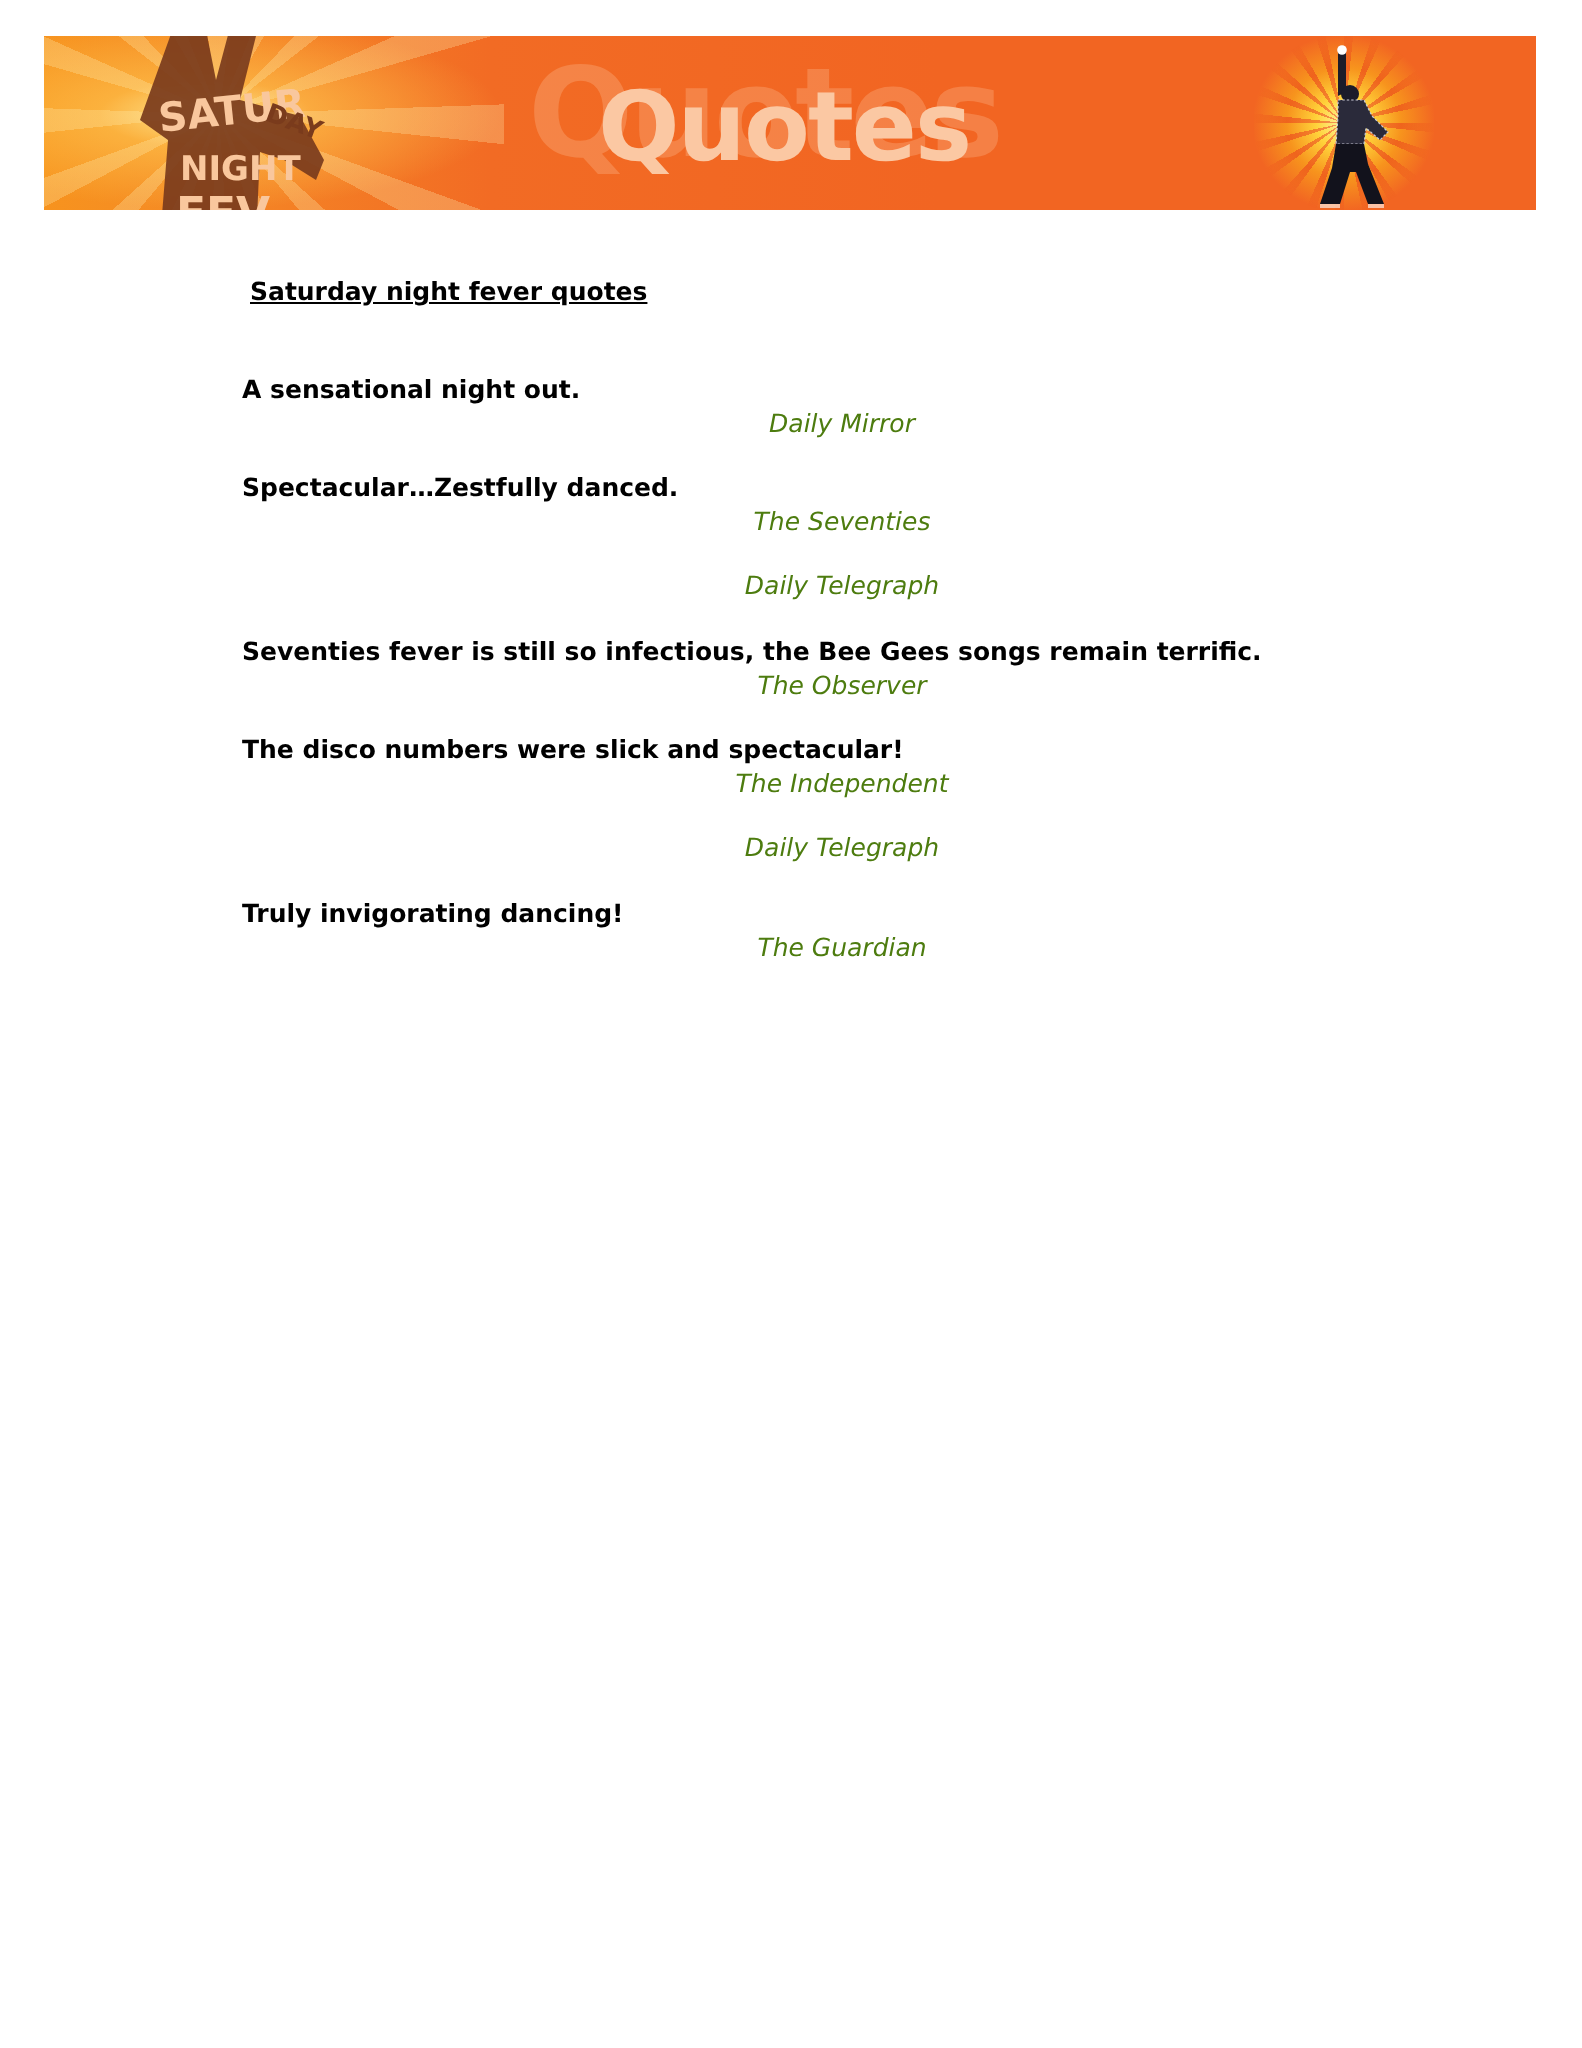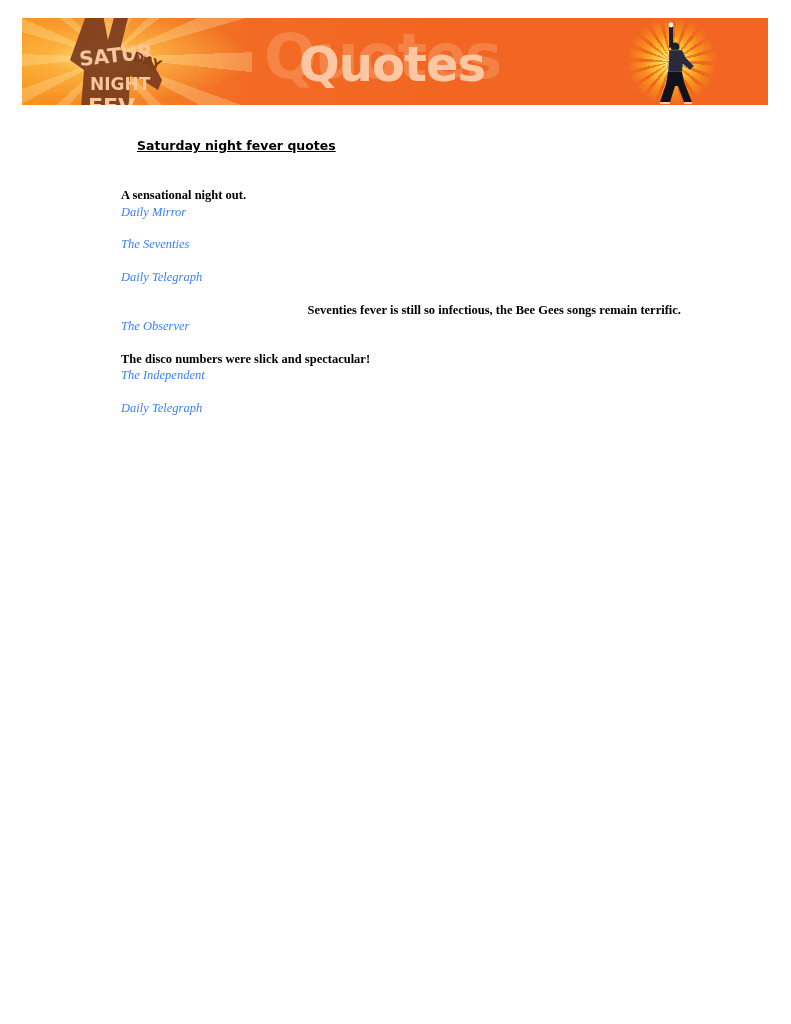--- a/index.html
+++ b/index.html
@@ -95,42 +95,41 @@
       position: absolute;
       left: 121px;
       top: 138px;
       width: 600px;
       font-size: 12.5px;
       line-height: 16.3px;
     }
     .heading {
       font-weight: bold;
       text-decoration: underline;
-      margin: 0 0 33px 16px;
+      margin: 0 0 33px 4px;
       font-size: 12.5px;
       line-height: 16.3px;
     }
     .quote {
       margin: 0 0 16.5px 0;
-      font-family: Liberation Serif, serif;
     }
     .quote-text {
       font-weight: bold;
       display: block;
       width: 500px;
     }
     .quote.wide .quote-text {
       width: 560px;
-      text-align: right;
     }
     .quote-source {
       font-style: italic;
       font-weight: normal;
       display: block;
-      color: #3b82f6;
+      color: #4d7c0f;
+      text-align: center;
     }
   </style>
 </head>
 <body>
 
 <div class="banner">
   <div class="rays-left"></div>
 
   <svg class="logo-text" viewBox="0 0 130 110" xmlns="http://www.w3.org/2000/svg">
 
@@ -163,20 +162,21 @@
 <div class="content">
   <div class="heading">Saturday night fever quotes</div>
 
   <div class="quote">
     <span class="quote-text">A sensational night out.</span>
     <span class="quote-source">Daily Mirror</span>
   </div>
 
 
   <div class="quote">
+    <span class="quote-text">Spectacular…Zestfully danced.</span>
     <span class="quote-source">The Seventies</span>
   </div>
 
   <div class="quote">
     <span class="quote-source">Daily Telegraph</span>
   </div>
 
 
   <div class="quote wide">
     <span class="quote-text">Seventies fever is still so infectious, the Bee Gees songs remain terrific.</span>
@@ -186,13 +186,17 @@
 
   <div class="quote">
     <span class="quote-text">The disco numbers were slick and spectacular!</span>
     <span class="quote-source">The Independent</span>
   </div>
 
   <div class="quote wide">
     <span class="quote-source">Daily Telegraph</span>
   </div>
 
+  <div class="quote">
+    <span class="quote-text">Truly invigorating dancing!</span>
+    <span class="quote-source">The Guardian</span>
+  </div>
 </div>
 
 </body></html>

